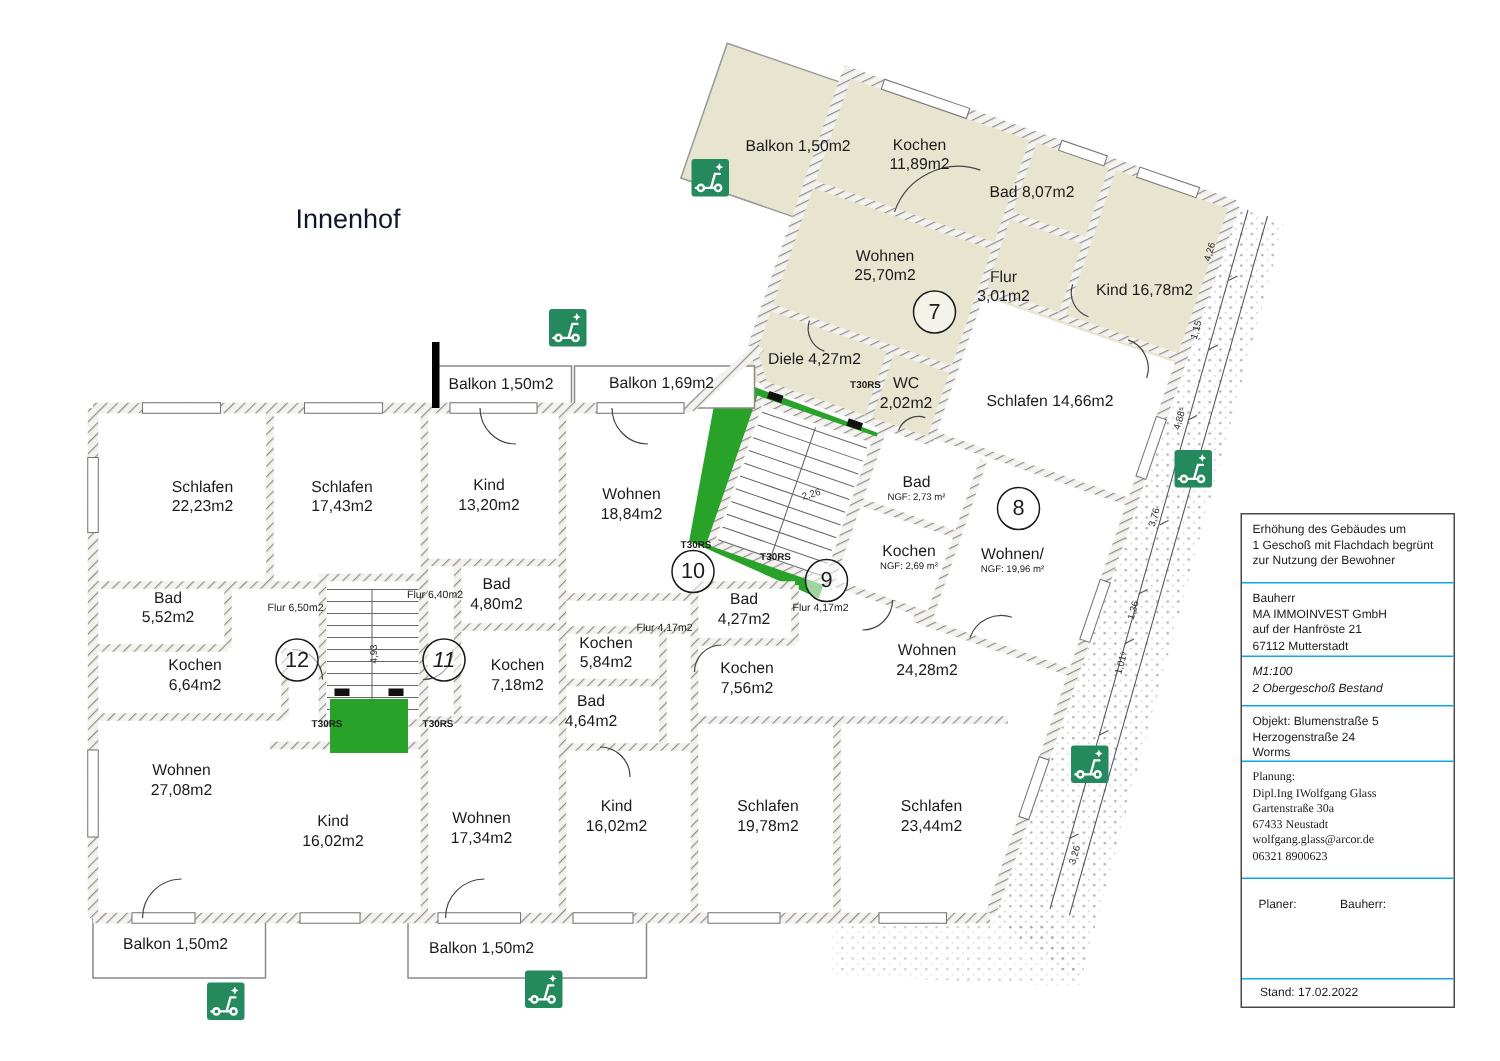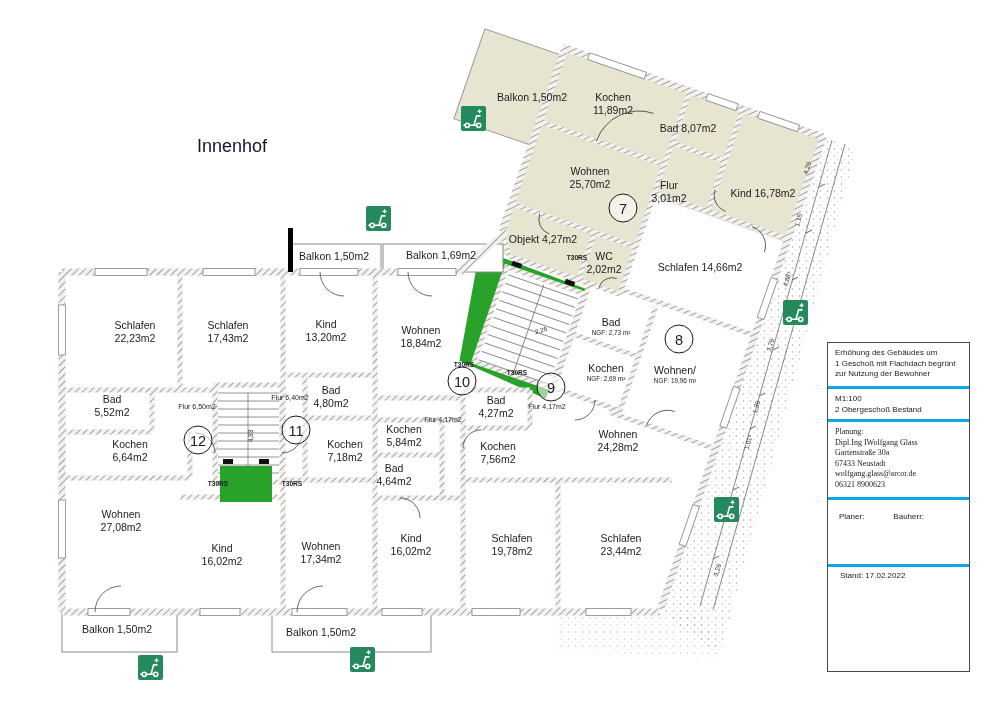--- a/index.html
+++ b/index.html
@@ -15,23 +15,23 @@
   .room-label.small{font-size:7px;}
   .unit-circle{position:absolute;width:27px;height:27px;border:1.4px solid #1a1a1a;border-radius:50%;
                transform:translate(-50%,-50%);display:flex;align-items:center;justify-content:center;
                font-size:14.5px;background:rgba(255,255,255,.55);}
   .t30rs{position:absolute;transform:translate(-50%,-50%);font-size:6.6px;font-weight:bold;white-space:nowrap;}
   .dim{position:absolute;font-size:6.5px;color:#2e2e2e;white-space:nowrap;}
   .sign-icon{position:absolute;width:25px;height:25px;border-radius:2px;display:flex;
              align-items:center;justify-content:center;}
   #title-block{position:absolute;left:827px;top:342px;width:143px;height:330px;
                border:1px solid #4a4a4a;background:#fff;box-sizing:border-box;font-size:8px;line-height:10.6px;}
-  .tb-section{box-sizing:border-box;border-bottom:3px solid #0ea5e9;padding:5px 6px 2px 7px;overflow:hidden;}
+  .tb-section{box-sizing:border-box;border-bottom:1px solid #0ea5e9;padding:5px 6px 2px 7px;overflow:hidden;}
   .tb-section div{white-space:nowrap;}
-  .tb-s1{height:46px;}.tb-s2{height:49px;}.tb-s3{height:33px;}.tb-s4{height:37px;}
+  .tb-s1{height:46px;}.tb-s2{height:49px;}.tb-s3{height:33px;font-style:italic;}.tb-s4{height:37px;}
   .tb-s5{height:78px;font-family:Liberation Serif, serif;}.tb-s6{height:67px;display:flex;gap:29px;align-items:flex-start;padding-top:12px;padding-left:11px;}
   .tb-s7{height:19px;border-bottom:none;padding-left:12px;padding-top:4px;}
 </style>
 </head>
 <body>
 
 <div id="stage">
 
   <svg id="plan-svg" width="1000" height="707" viewBox="0 0 1000 707">
     <defs>
@@ -161,31 +161,31 @@
       <div class="room-label" style="left: 334px; top: 257px;"><span>Balkon 1,50m2</span></div>
       <div class="room-label" style="left: 441px; top: 256px;"><span>Balkon 1,69m2</span></div>
       <div class="room-label" style="left: 117px; top: 630px;"><span>Balkon 1,50m2</span></div>
       <div class="room-label" style="left: 321px; top: 633px;"><span>Balkon 1,50m2</span></div>
       <div class="room-label" style="left: 532px; top: 98px;"><span>Balkon 1,50m2</span></div>
       <div class="room-label" style="left: 613px; top: 104px;"><span>Kochen</span><span class="area">11,89m2</span></div>
       <div class="room-label" style="left: 688px; top: 129px;"><span>Bad 8,07m2</span></div>
       <div class="room-label" style="left: 590px; top: 178px;"><span>Wohnen</span><span class="area">25,70m2</span></div>
       <div class="room-label" style="left: 657px; top: 192px; margin-left: 12px;"><span>Flur</span><span class="area">3,01m2</span></div>
       <div class="room-label" style="left: 763px; top: 194px;"><span>Kind 16,78m2</span></div>
-      <div class="room-label" style="left: 543px; top: 240px;"><span>Objekt 4,27m2</span></div>
+      <div class="room-label" style="left: 543px; top: 240px;"><span>Diele 4,27m2</span></div>
       <div class="room-label" style="left: 604px; top: 263px;"><span>WC</span><span class="area">2,02m2</span></div>
       <div class="room-label" style="left: 700px; top: 268px;"><span>Schlafen 14,66m2</span></div>
       <div class="room-label" style="left: 611px; top: 326px;"><span>Bad</span><span class="sub">NGF: 2,73 m²</span></div>
       <div class="room-label" style="left: 606px; top: 372px;"><span>Kochen</span><span class="sub">NGF: 2,69 m²</span></div>
       <div class="room-label" style="left: 675px; top: 374px;"><span>Wohnen/</span><span class="sub">NGF: 19,96 m²</span></div>
       <div class="unit-circle" style="left: 623px; top: 208px;">7</div>
       <div class="unit-circle" style="left: 679px; top: 339px;">8</div>
       <div class="unit-circle" style="left: 551px; top: 387px;">9</div>
       <div class="unit-circle" style="left: 462px; top: 381px;">10</div>
-      <div class="unit-circle" style="left: 296px; top: 430px;">11</div>
+      <div class="unit-circle" style="left: 296px; top: 440px; font-style: italic;">11</div>
       <div class="unit-circle" style="left: 198px; top: 440px;">12</div>
       <div class="t30rs" style="left: 218px; top: 483px;">T30RS</div>
       <div class="t30rs" style="left: 292px; top: 483px;">T30RS</div>
       <div class="t30rs" style="left: 577px; top: 257px;">T30RS</div>
       <div class="t30rs" style="left: 464px; top: 364px;">T30RS</div>
       <div class="t30rs" style="left: 517px; top: 372px;">T30RS</div>
       <div class="dim" style="left: 807px; top: 168px; transform: translate(-50%, -50%) rotate(-74deg);">4,26</div>
       <div class="dim" style="left: 798px; top: 220px; transform: translate(-50%, -50%) rotate(-74deg);">1,15</div>
       <div class="dim" style="left: 787px; top: 279px; transform: translate(-50%, -50%) rotate(-74deg);">4,88⁵</div>
       <div class="dim" style="left: 770px; top: 345px; transform: translate(-50%, -50%) rotate(-74deg);">3,76</div>
@@ -256,23 +256,34 @@
         </svg>
       </div>
     </div>
 
   <div id="title-block">
       <div class="tb-section tb-s1">
         <div>Erhöhung des Gebäudes um</div>
         <div>1 Geschoß mit Flachdach begrünt</div>
         <div>zur Nutzung der Bewohner</div>
       </div>
+      <div class="tb-section tb-s2">
+        <div>Bauherr</div>
+        <div>MA IMMOINVEST GmbH</div>
+        <div>auf der Hanfröste 21</div>
+        <div>67112 Mutterstadt</div>
+      </div>
       <div class="tb-section tb-s3">
         <div>M1:100</div>
         <div>2 Obergeschoß Bestand</div>
+      </div>
+      <div class="tb-section tb-s4">
+        <div>Objekt: Blumenstraße 5</div>
+        <div>Herzogenstraße 24</div>
+        <div>Worms</div>
       </div>
       <div class="tb-section tb-s5">
         <div>Planung:</div>
         <div>Dipl.Ing IWolfgang Glass</div>
         <div>Gartenstraße 30a</div>
         <div>67433 Neustadt</div>
         <div>wolfgang.glass@arcor.de</div>
         <div>06321 8900623</div>
       </div>
       <div class="tb-section tb-s6 cols">

